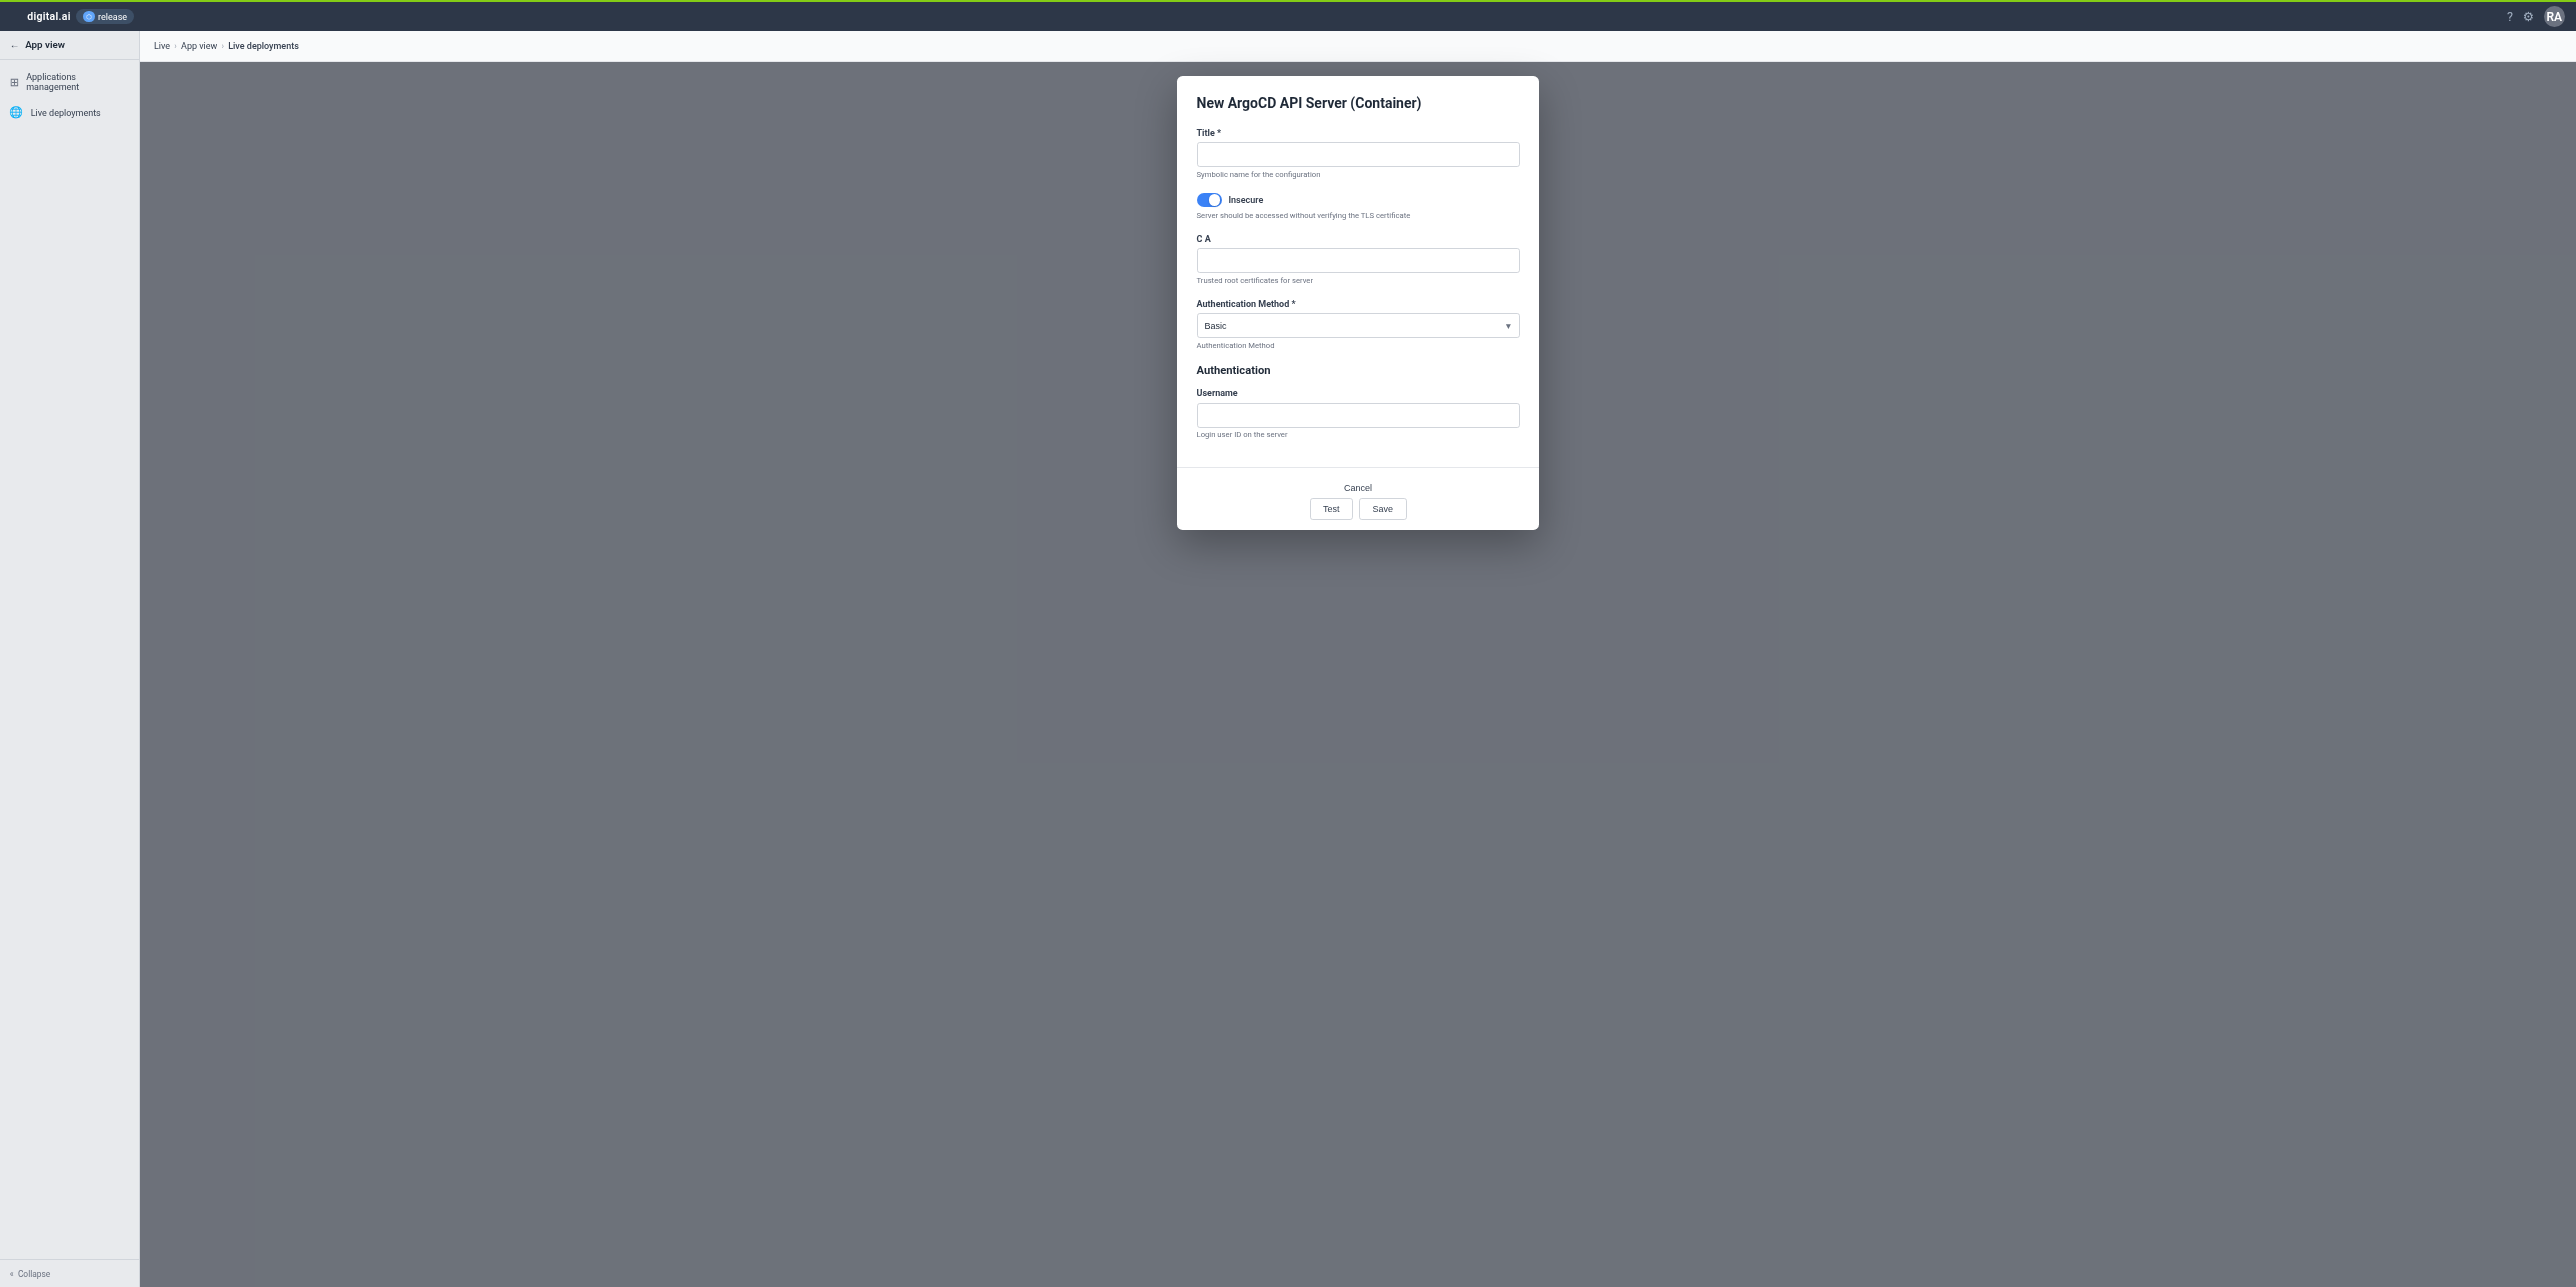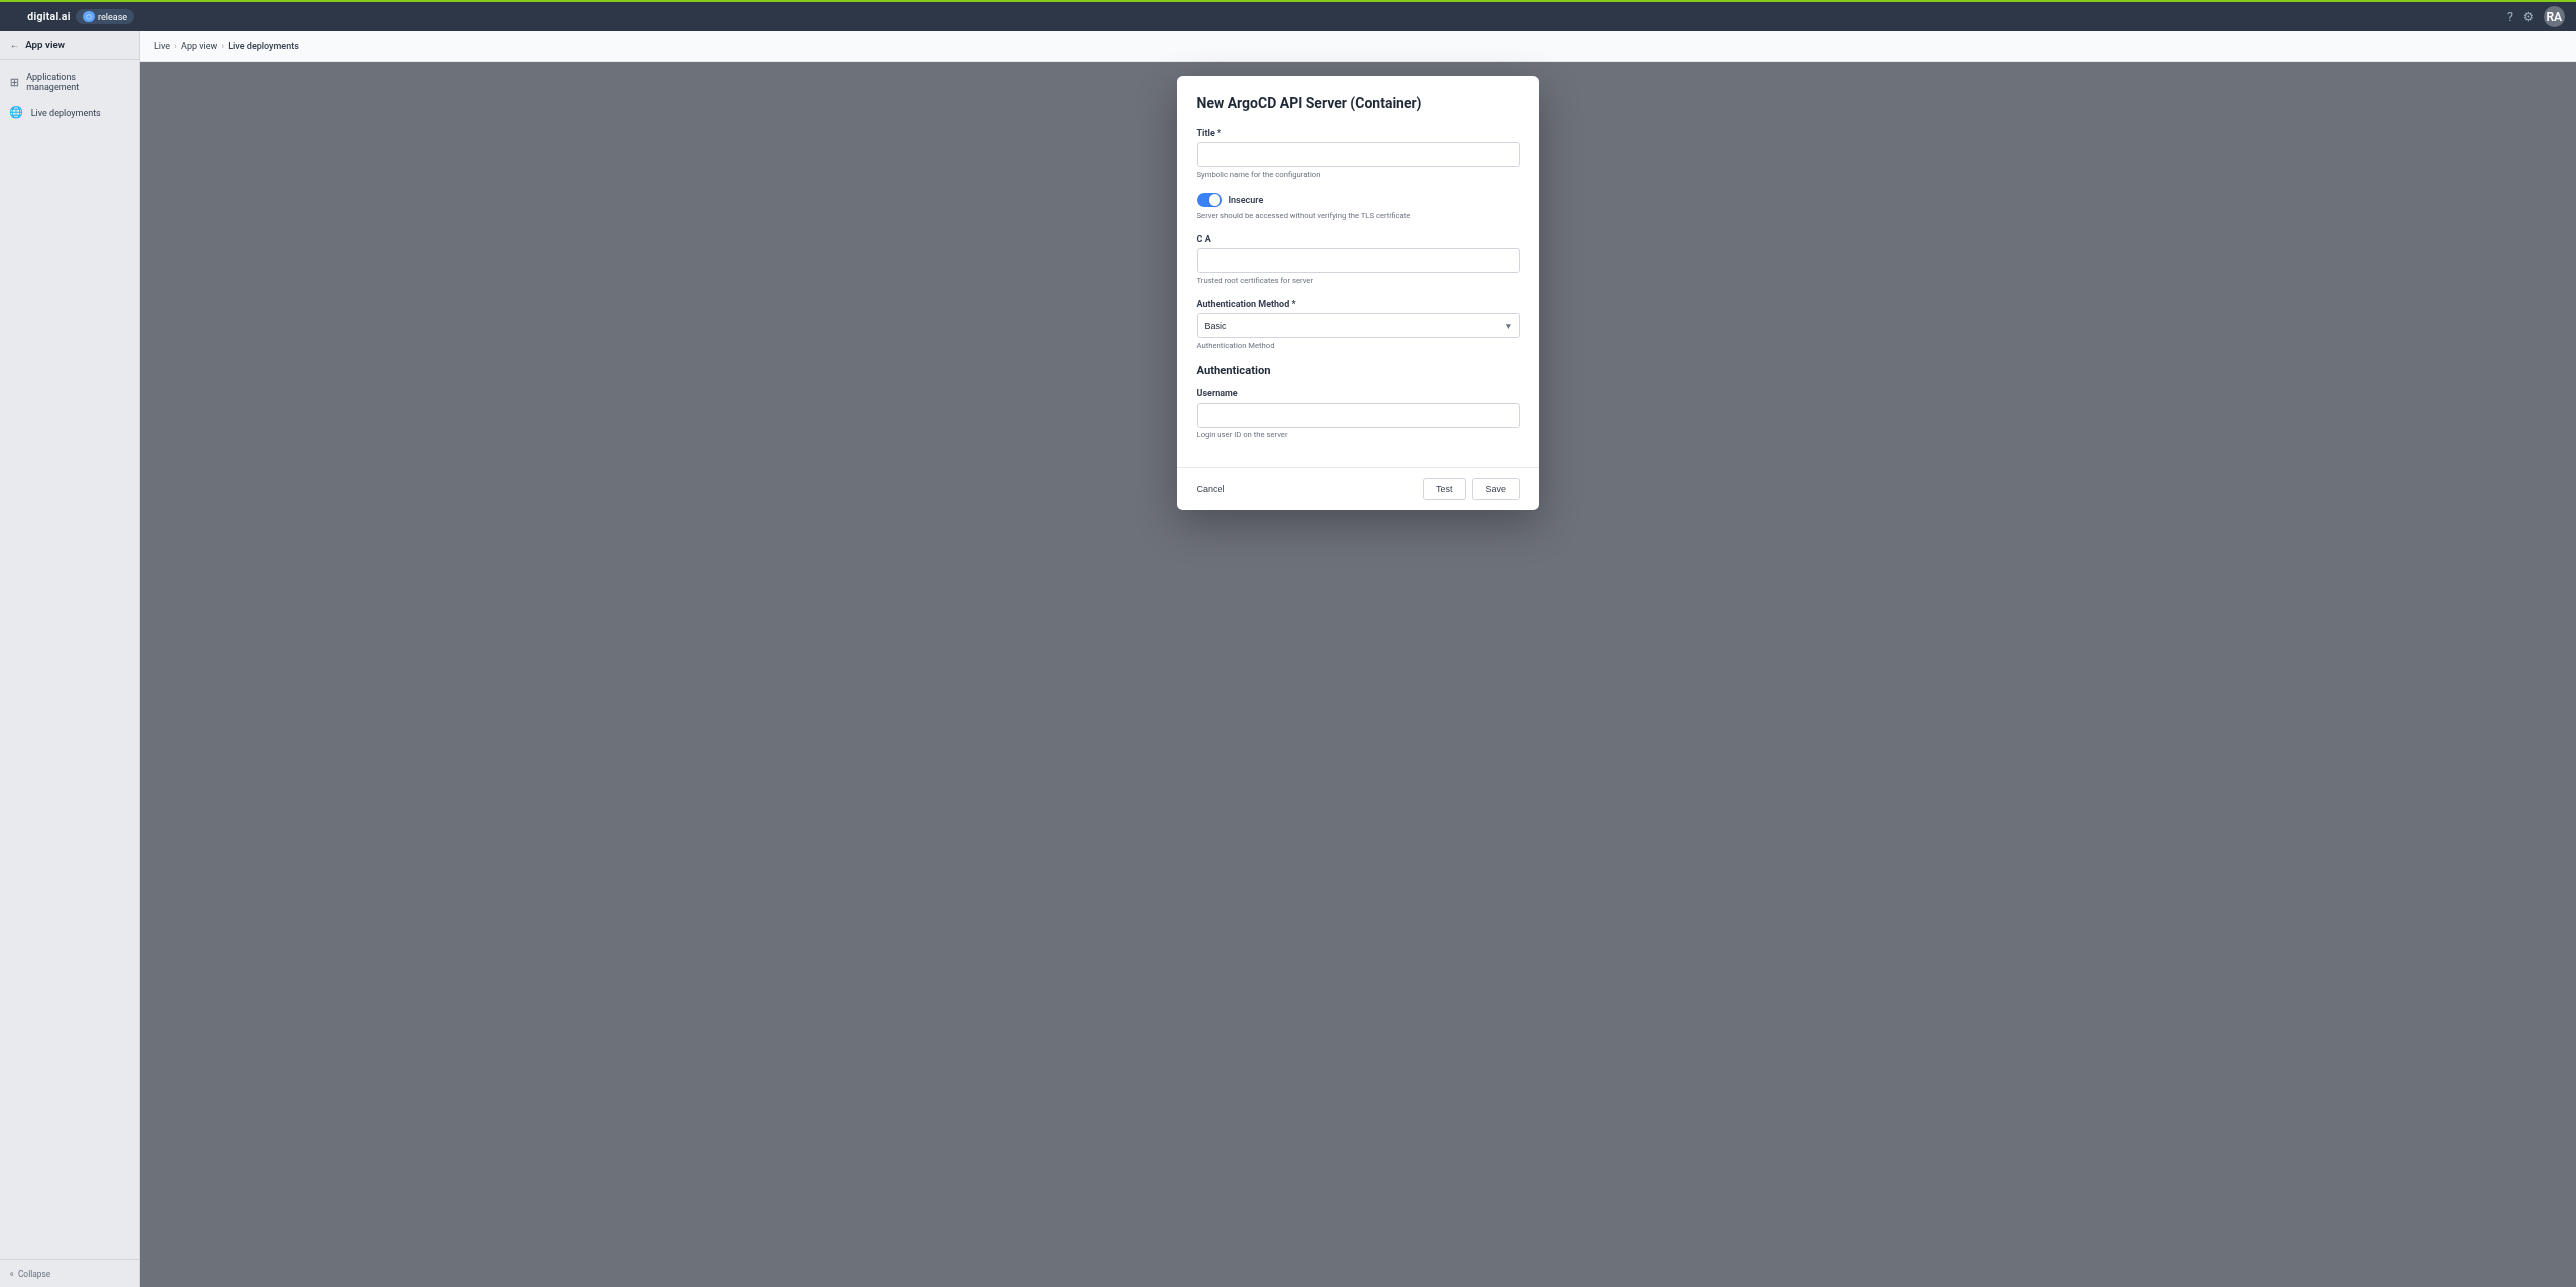--- a/index.html
+++ b/index.html
@@ -296,20 +296,21 @@
       color: #1f2937;
       margin-bottom: 11.2px;
       margin-top: 5.6px;
     }
     .modal-footer {
       display: flex;
       align-items: center;
       justify-content: space-between;
       padding: 9.8px 19.5px;
       border-top: 0.7px solid #e5e7eb;
+      flex-direction: column;
     }
     .btn {
       padding: 4.9px 12.6px;
       border-radius: 2.8px;
       font-size: 9px;
       font-weight: 500;
       cursor: pointer;
       border: none;
     }
     .btn-cancel {

